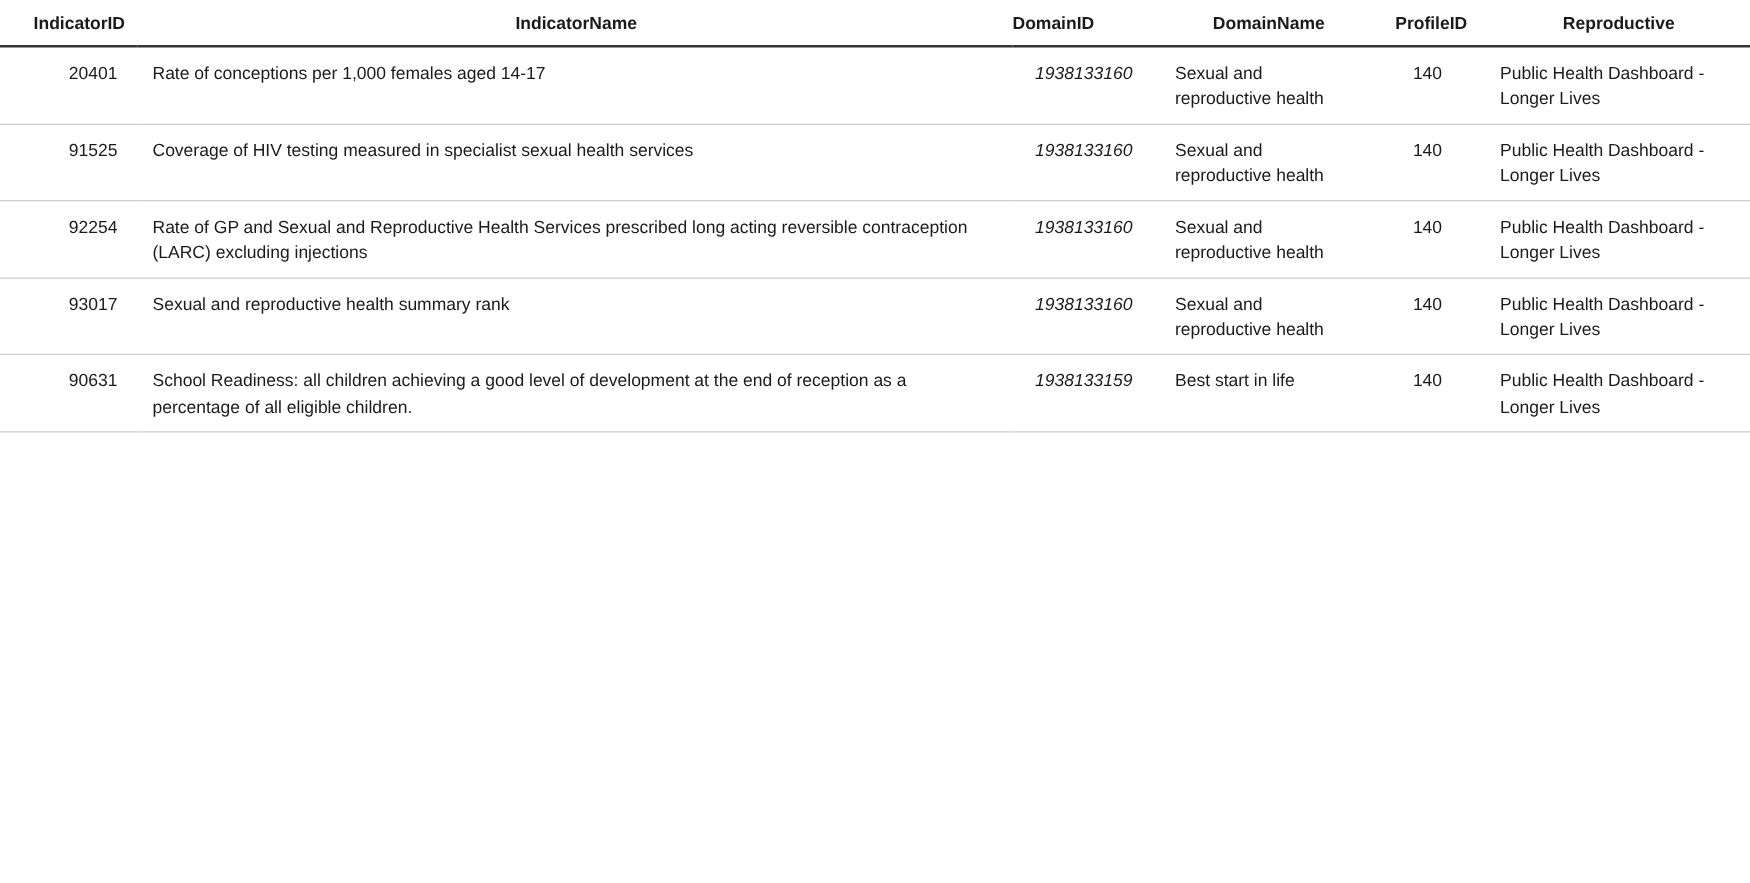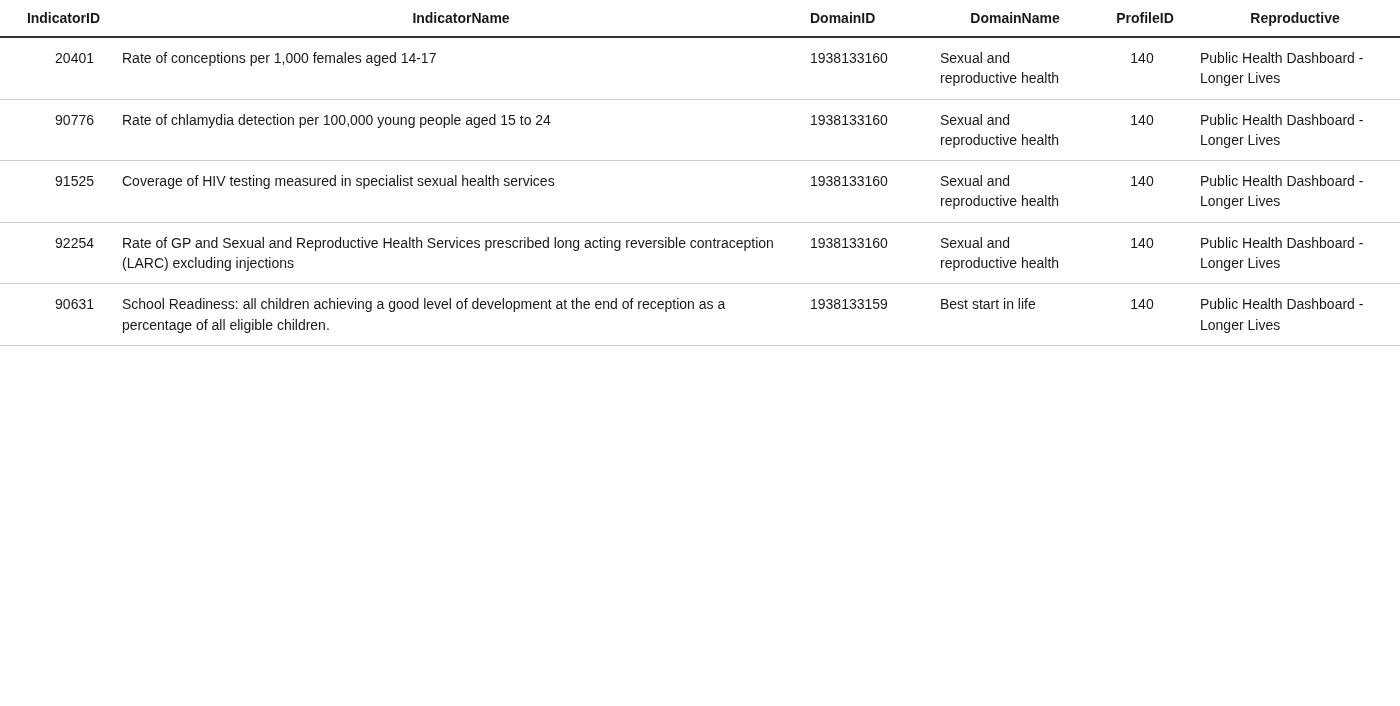--- a/index.html
+++ b/index.html
@@ -76,23 +76,24 @@
       white-space: nowrap;
       font-size: 14px;
     }
 
     tbody tr td.td-indicator-name {
       padding-left: 12px;
       padding-right: 20px;
     }
 
     tbody tr td.td-domain-id {
-      text-align: left;
+      text-align: center;
       padding-right: 16px;
       white-space: nowrap;
+      font-style: italic;
     }
 
     tbody tr td.td-domain-name {
       padding-right: 16px;
     }
 
     tbody tr td.td-profile-id {
       text-align: center;
       padding-right: 16px;
       white-space: nowrap;
@@ -126,38 +127,38 @@
   <tbody id="table-body">
   <tr>
         <td class="td-indicator-id">20401</td>
         <td class="td-indicator-name">Rate of conceptions per 1,000 females aged 14-17</td>
         <td class="td-domain-id">1938133160</td>
         <td class="td-domain-name">Sexual and reproductive health</td>
         <td class="td-profile-id">140</td>
         <td class="td-profile-name">Public Health Dashboard - Longer Lives</td>
       </tr>
       <tr>
-        <td class="td-indicator-id">90776</td>
-        <td class="td-indicator-name">Rate of chlamydia detection per 100,000 young people aged 15 to 24</td>
-        <td class="td-domain-id">1938133160</td>
-        <td class="td-domain-name">Sexual and reproductive health</td>
-        <td class="td-profile-id">140</td>
-        <td class="td-profile-name">Public Health Dashboard - Longer Lives</td>
-      </tr>
-      <tr>
         <td class="td-indicator-id">91525</td>
         <td class="td-indicator-name">Coverage of HIV testing measured in specialist sexual health services</td>
         <td class="td-domain-id">1938133160</td>
         <td class="td-domain-name">Sexual and reproductive health</td>
         <td class="td-profile-id">140</td>
         <td class="td-profile-name">Public Health Dashboard - Longer Lives</td>
       </tr>
       <tr>
         <td class="td-indicator-id">92254</td>
         <td class="td-indicator-name">Rate of GP and Sexual and Reproductive Health Services prescribed long acting reversible contraception (LARC) excluding injections</td>
+        <td class="td-domain-id">1938133160</td>
+        <td class="td-domain-name">Sexual and reproductive health</td>
+        <td class="td-profile-id">140</td>
+        <td class="td-profile-name">Public Health Dashboard - Longer Lives</td>
+      </tr>
+      <tr>
+        <td class="td-indicator-id">93017</td>
+        <td class="td-indicator-name">Sexual and reproductive health summary rank</td>
         <td class="td-domain-id">1938133160</td>
         <td class="td-domain-name">Sexual and reproductive health</td>
         <td class="td-profile-id">140</td>
         <td class="td-profile-name">Public Health Dashboard - Longer Lives</td>
       </tr>
       <tr>
         <td class="td-indicator-id">90631</td>
         <td class="td-indicator-name">School Readiness: all children achieving a good level of development at the end of reception as a percentage of all eligible children.</td>
         <td class="td-domain-id">1938133159</td>
         <td class="td-domain-name">Best start in life</td>

